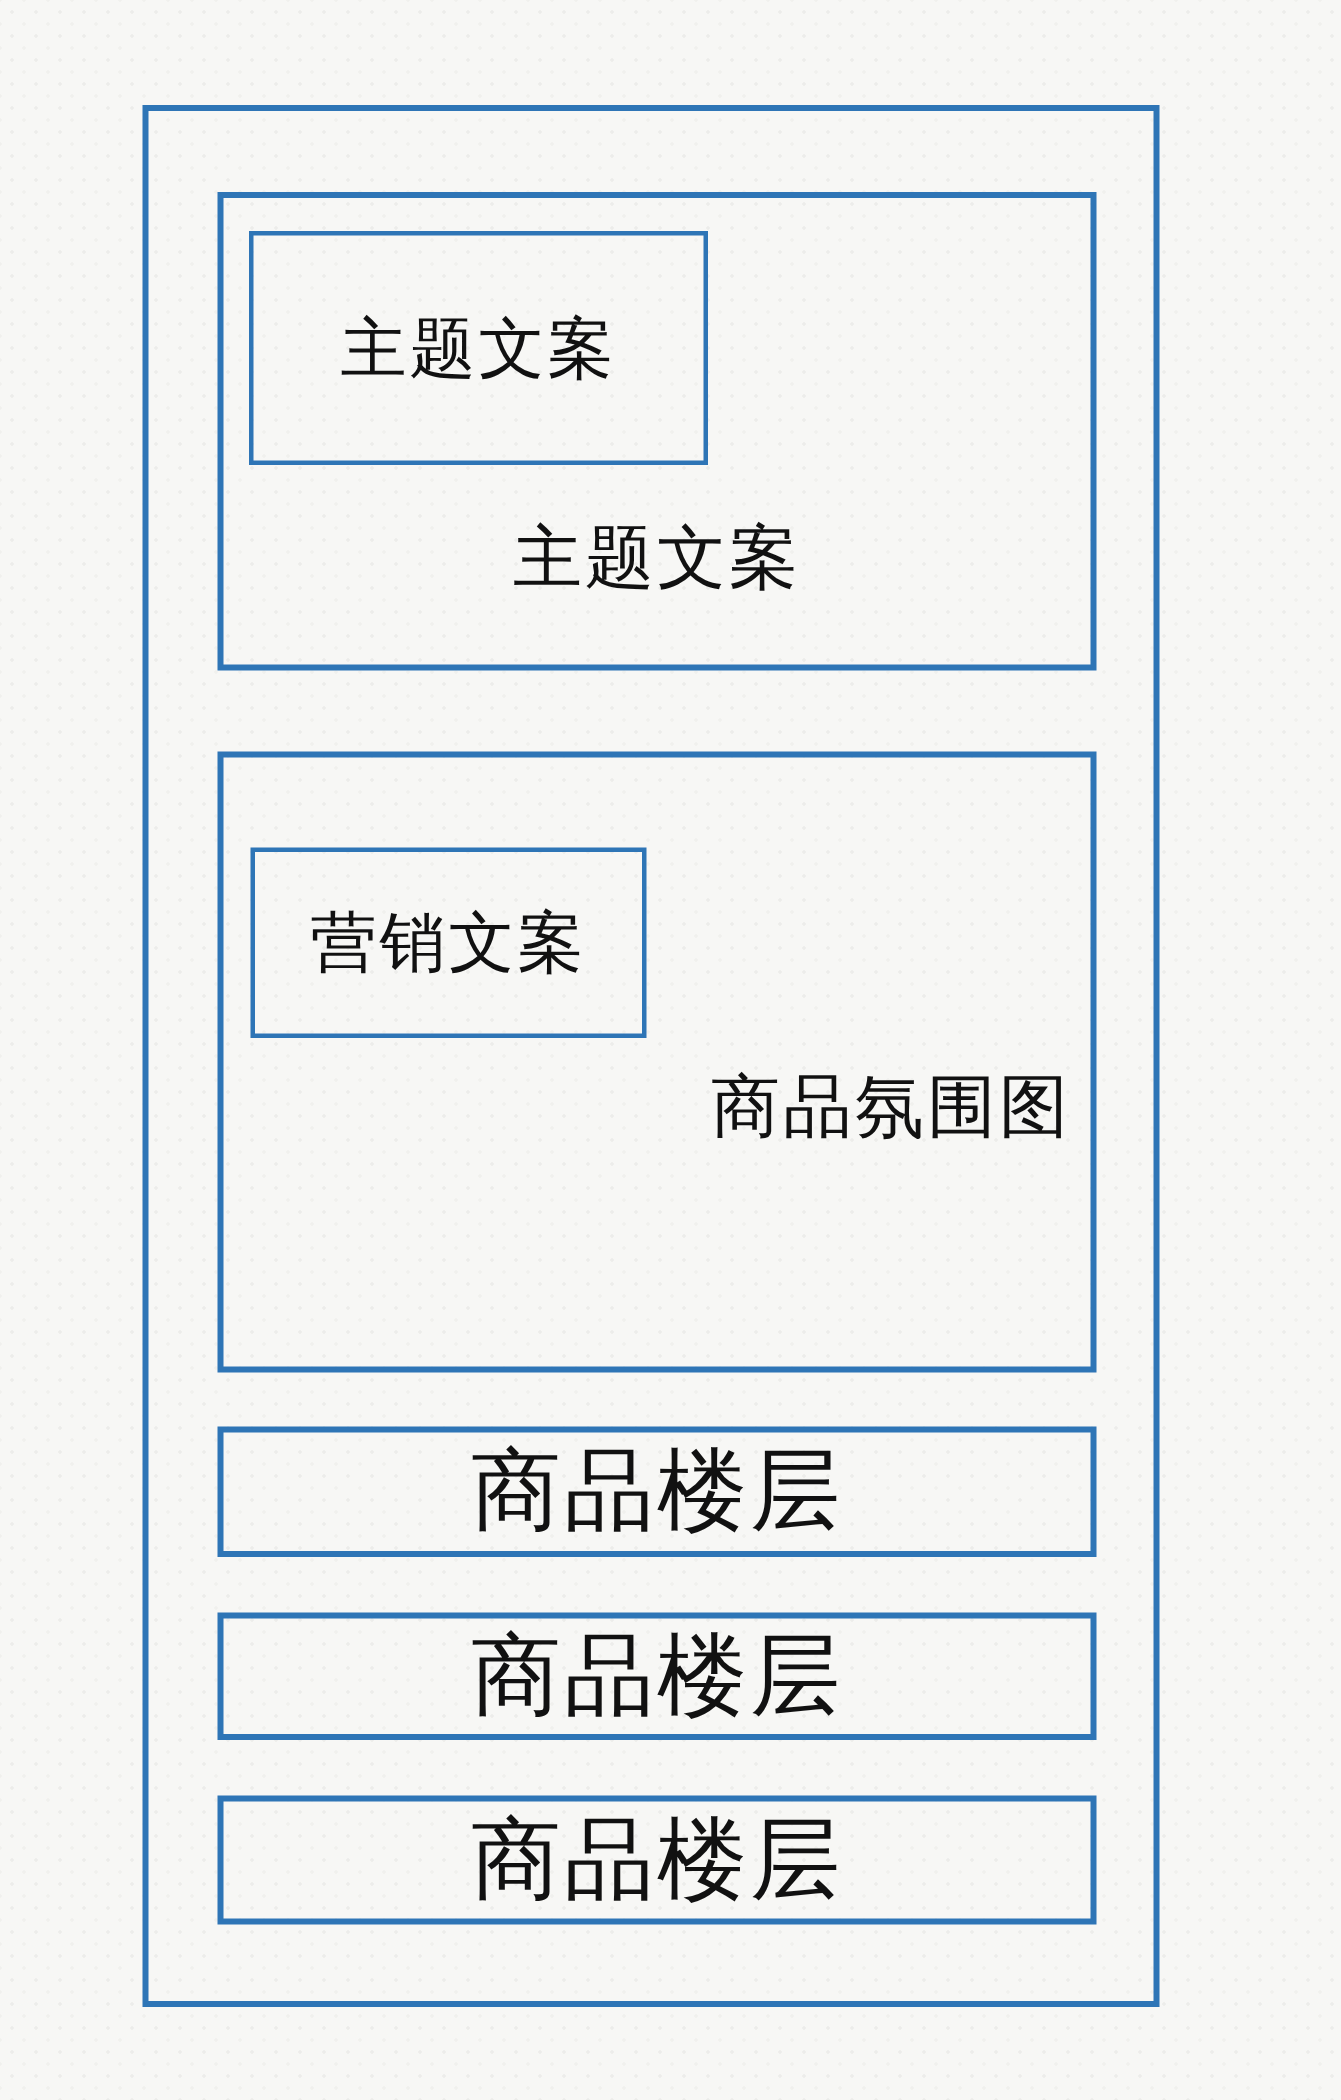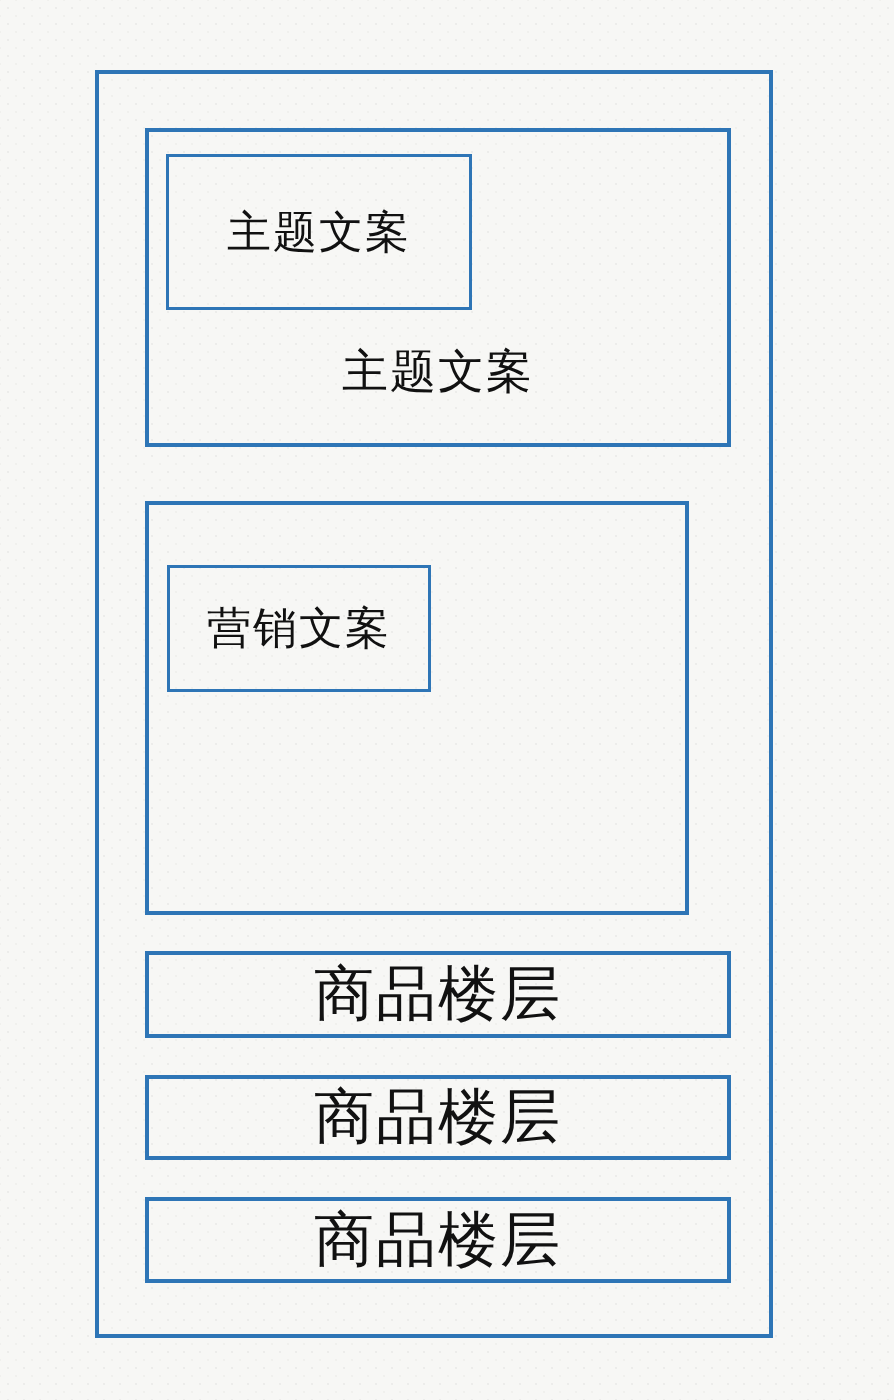--- a/index.html
+++ b/index.html
@@ -45,21 +45,21 @@
     letter-spacing: 2px;
     color: var(--text-color);
   }
   
   .outer   { left: 95px;  top: 70px;  width: 678px; height: 1268px; }
   
   .sec-theme { left: 46px; top: 54px; width: 586px; height: 319px; }
   .theme-copy { left: 17px; top: 22px; width: 306px; height: 156px; font-size: 44px; }
   .sec-theme-label { left: 0; top: 214px; width: 100%; text-align: center; }
   
-  .sec-product { left: 46px; top: 427px; width: 544px; height: 414px; }
+  .sec-product { left: 46px; top: 427px; width: 586px; height: 414px; }
   .mkt-copy { left: 18px; top: 60px; width: 264px; height: 127px; font-size: 44px; }
   .sec-product-label { right: 13px; top: 207px; text-align: right; }
   
   .floor-1 { left: 46px; top: 877px;  width: 586px; height: 87px; }
   .floor-2 { left: 46px; top: 1001px; width: 586px; height: 85px; }
   .floor-3 { left: 46px; top: 1123px; width: 586px; height: 86px; }
 </style>
 </head>
 <body>
 
@@ -70,20 +70,21 @@
       <div class="box thinbox theme-copy center-text">
         <span>主题文案</span>
       </div>
       <div class="label sec-theme-label">主题文案</div>
     </div>
 
     <div class="box sec-product">
       <div class="box thinbox mkt-copy center-text">
         <span>营销文案</span>
       </div>
+      <div class="label sec-product-label">商品氛围图</div>
     </div>
 
     <div class="box floor-1 center-text">
       <span>商品楼层</span>
     </div>
 
     <div class="box floor-2 center-text">
       <span>商品楼层</span>
     </div>
 

